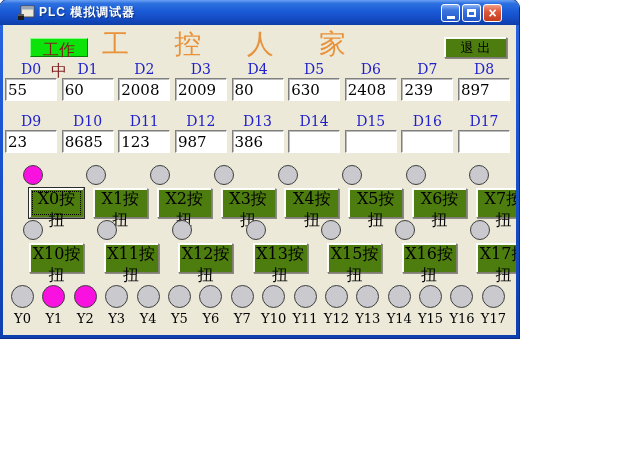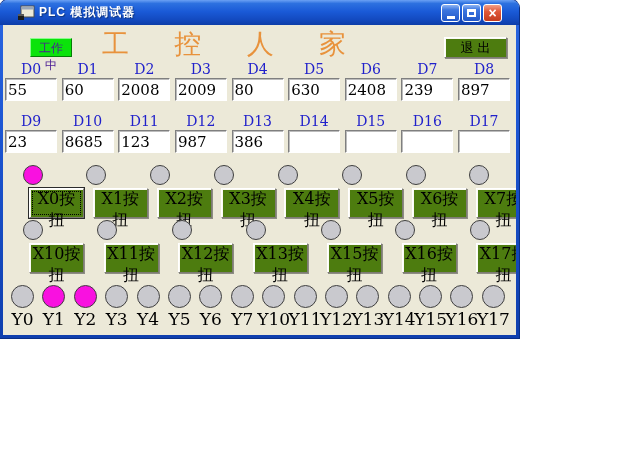--- a/index.html
+++ b/index.html
@@ -48,24 +48,24 @@
     border:1px solid;border-color:#ffffff #7e7c73 #7e7c73 #ffffff;
     box-shadow:1px 1px 0 rgba(64,64,64,.55), inset 1px 1px 0 #fbfaf4;
     font-family:"DejaVu Serif", serif;
     padding:0;cursor:default;
   }
   .btn[data-focused="true"]{
     box-shadow:0 0 0 1px #2b2b2b, inset 1px 1px 0 #fbfaf4;
     outline:1px dotted #000;outline-offset:-4px;
   }
   .status-btn{
-    position:absolute;left:27px;top:13px;width:42px;height:19px;
+    position:absolute;left:27px;top:13px;width:58px;height:19px;
     background:var(--status-green);
     border:1px solid;border-color:#8cfb8c #067d06 #067d06 #8cfb8c;
-    font-size:12px;color:#4c1d95;font-family:"DejaVu Serif", serif;cursor:default;
+    font-size:16px;color:#7f1d1d;font-family:"DejaVu Serif", serif;cursor:default;
   }
   .exit-btn{
     position:absolute;left:441px;top:12px;width:63px;height:21px;
     font-size:13px;
   }
   .banner{
     position:absolute;left:99px;top:2px;width:244px;height:34px;
     display:flex;justify-content:space-between;align-items:center;
     color:var(--banner-orange);font-size:27px;
     font-family:"DejaVu Serif", serif;
@@ -108,21 +108,21 @@
   .led[data-on="true"]{background:var(--led-on);}
   .led-sm{width:20px;height:20px;}
   .led-lg{width:23px;height:23px;}
   
   .y-row{
     position:absolute;left:5px;top:260px;width:500px;
     display:flex;justify-content:space-between;
   }
   .y-cell{width:29px;display:flex;flex-direction:column;align-items:center;gap:4px;}
   .y-label{
-    font-size:17px;color:#000;font-family:"DejaVu Serif", serif;line-height:14px;
+    font-size:13px;color:#000;font-family:"DejaVu Serif", serif;line-height:14px;
     white-space:nowrap;
   }
 </style>
 </head>
 <body>
 
 <div class="window">
 
   <div class="titlebar">
     <span class="app-icon">

